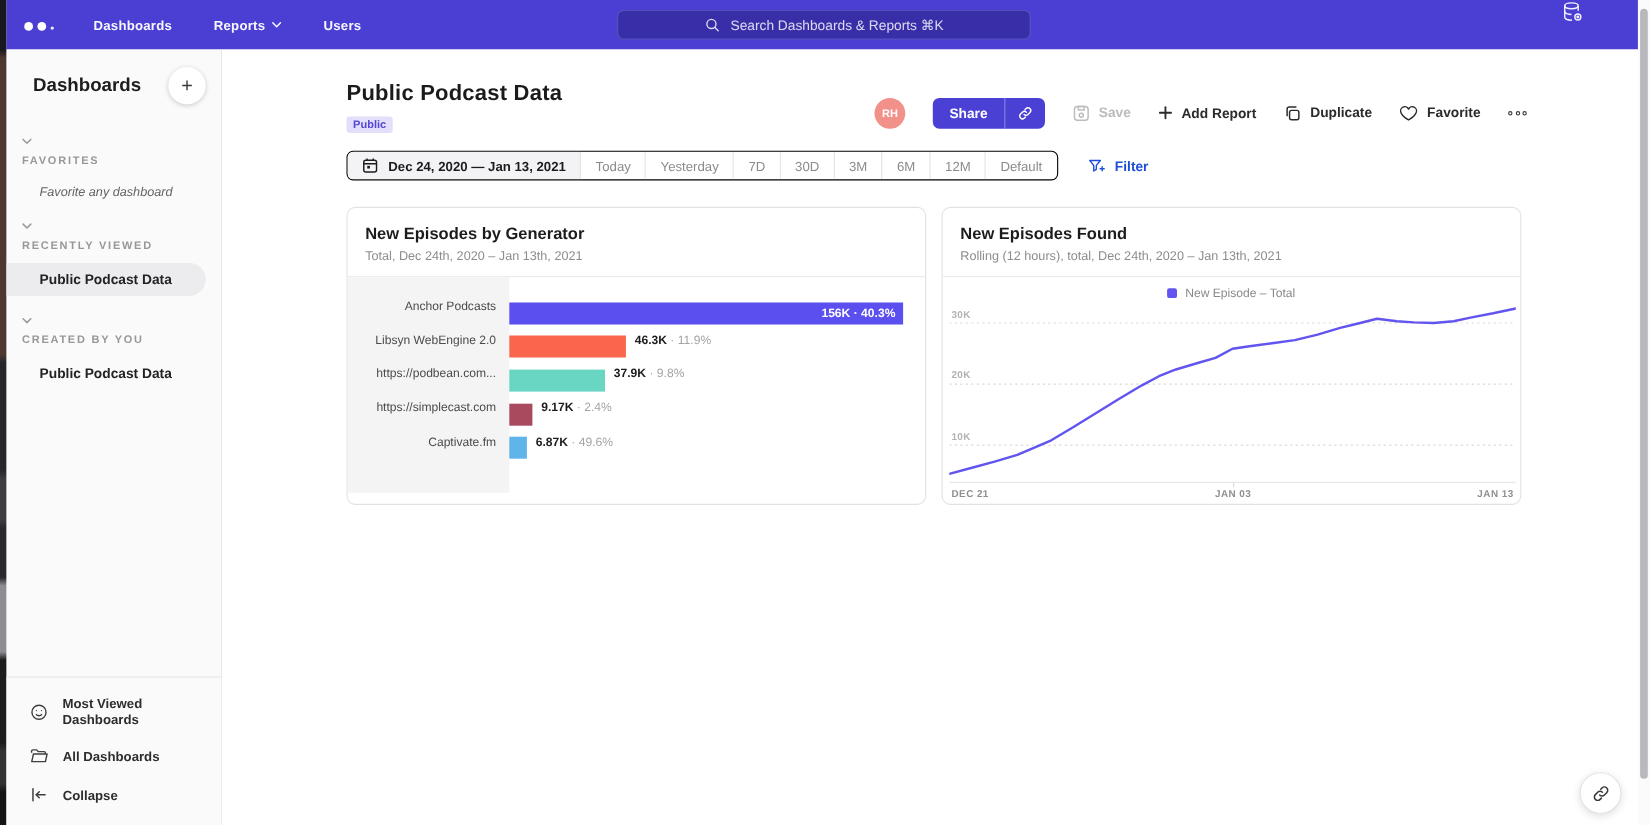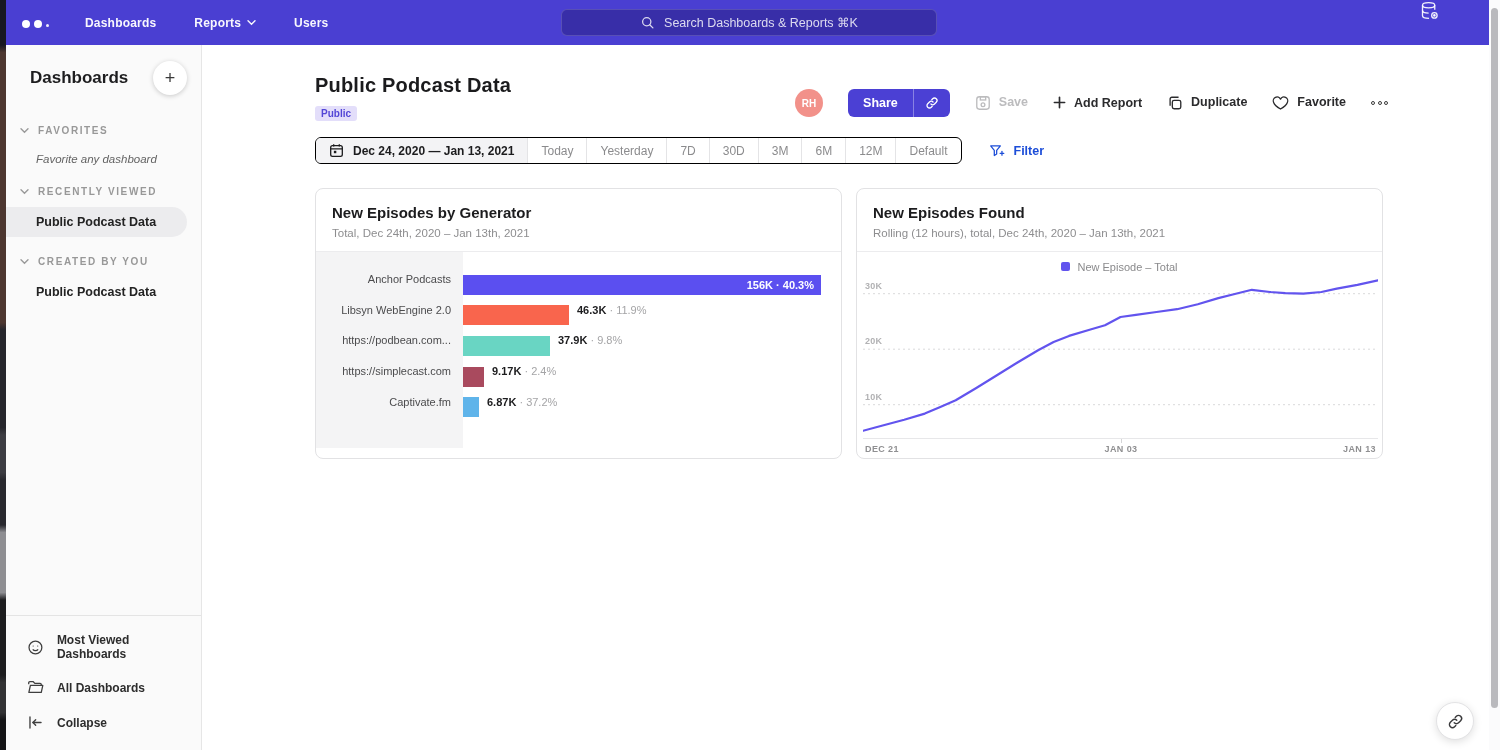--- a/index.html
+++ b/index.html
@@ -41,22 +41,22 @@
 
   
   .sidebar { position:absolute; left:6px; top:45px; width:196px; bottom:0;
     background:#fafafa; border-right:1px solid #e6e6e6; }
   .sb-header { display:flex; justify-content:space-between; align-items:center;
     padding:16px 14px 0 24px; }
   .sb-title { font-size:17px; font-weight:800; color:#1d1d1f; }
   .add-btn { width:34px; height:34px; border-radius:50%; background:#fff; border:none;
     box-shadow:0 1px 5px rgba(0,0,0,.2); color:#3a3a3a; font-size:18px; line-height:1;
     cursor:pointer; display:flex; align-items:center; justify-content:center; }
-  .sb-sec-head { display:flex; align-items:center; gap:9px; padding-left:14px;
-    color:#989898; font-size:10px; font-weight:700; letter-spacing:1.6px; cursor:pointer; }
+  .sb-sec-head { display:flex; align-items:flex-start; gap:9px; padding-left:14px;
+    color:#989898; font-size:10px; font-weight:700; letter-spacing:1.6px; cursor:pointer;flex-direction:column; }
   .sb-sec-head svg { color:#9a9a9a; }
   .mt-fav { margin-top:30px; } .mt-rec { margin-top:21px; } .mt-cre { margin-top:19px; }
   .sb-empty { font-style:italic; color:#636363; font-size:11.5px; padding-left:30px;
     margin-top:17px; }
   .sb-item { margin-top:10px; padding:8px 0 8px 30px; font-size:12.5px; font-weight:700;
     color:#232323; cursor:pointer; }
   .sb-item.active { background:#ececee; border-radius:0 20px 20px 0; width:181px; }
   .sb-footer { position:absolute; bottom:0; left:0; right:0; border-top:1px solid #e4e4e4;
     padding:8px 0 10px; background:#fafafa; }
   .sb-foot-item { display:flex; align-items:center; gap:13px; padding:9px 0 9px 21px;
@@ -417,21 +417,21 @@
                 <div class="bar-label">https://simplecast.com</div>
                 <div class="bar-area">
                   <div class="bar" style="width: 21px; background: rgb(169, 74, 94);"></div>
                   <span class="bar-out"><b>9.17K</b><span> · 2.4%</span></span>
                 </div>
               </div>
               <div class="bar-row">
                 <div class="bar-label">Captivate.fm</div>
                 <div class="bar-area">
                   <div class="bar" style="width: 16px; background: rgb(95, 180, 234);"></div>
-                  <span class="bar-out"><b>6.87K</b><span> · 37.2%</span></span>
+                  <span class="bar-out"><b>6.87K</b><span> · 49.6%</span></span>
                 </div>
               </div>
             </div>
         </div>
       </div>
 
       <div class="card">
         <div class="card-head">
           <div class="card-title">New Episodes Found</div>
           <div class="card-sub">Rolling (12 hours), total, Dec 24th, 2020 – Jan 13th, 2021</div>

